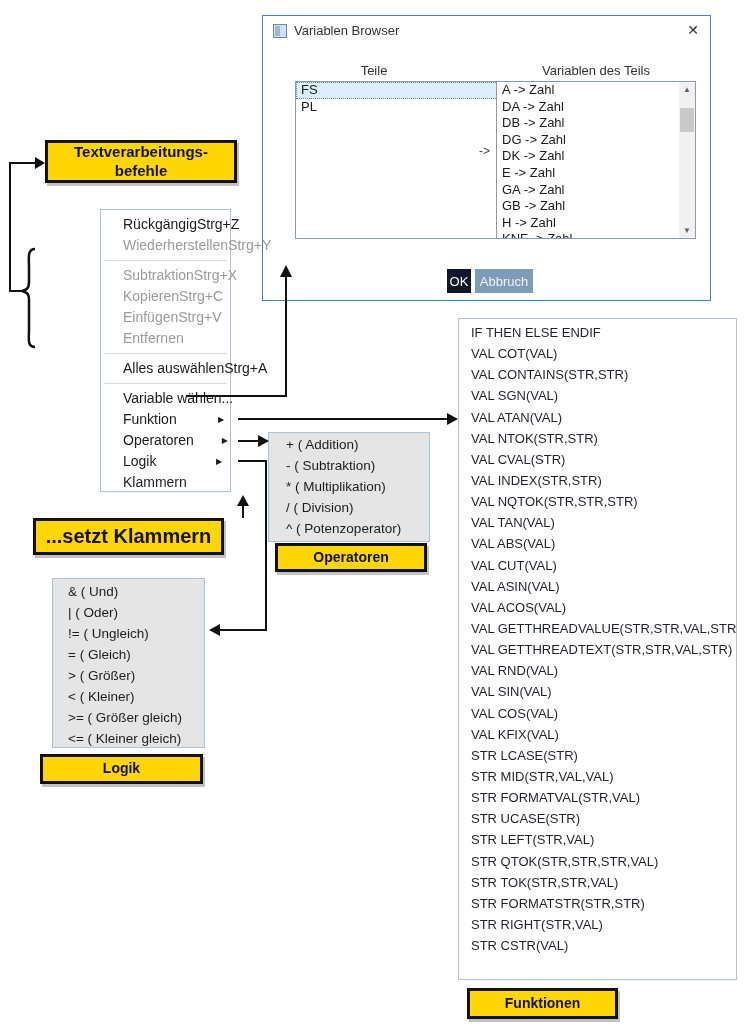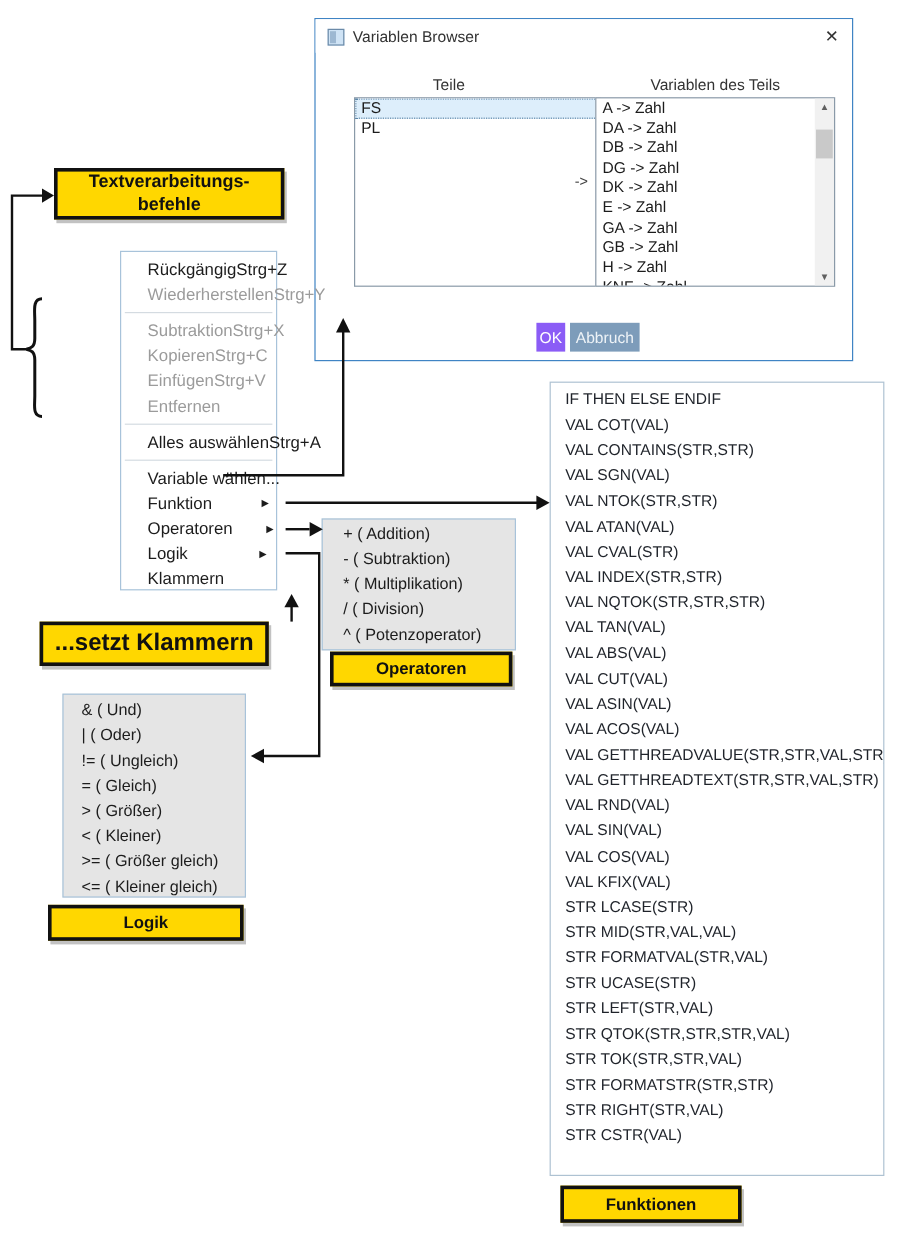--- a/index.html
+++ b/index.html
@@ -129,21 +129,21 @@
           </div>
 
       </div>
       <div class="scroll">
         <div class="sarr" style="top:0;">▲</div>
         <div class="thumb"></div>
         <div class="sarr" style="bottom:0;">▼</div>
       </div>
     </div>
 
-    <button class="btn" style="left:184px;width:24px;background:#8b5cf6;">OK</button>
+    <button class="btn" style="left:184px;width:24px;background:#0f172a;">OK</button>
     <button class="btn" style="left:212px;width:58px;background:#7d9cba;color:#eef3f7;">Abbruch</button>
   </div>
 
   <div class="menu" style="left:100px;top:209px;width:131px;height:283px;padding-top:4px;">
 
       <div class="menu-row">
         <span class="mlabel">Rückgängig</span>
         <span class="mshort">Strg+Z</span>
         <span class="marr"></span>
       </div>
@@ -294,25 +294,25 @@
 
       <div class="frow">
         <span>VAL CONTAINS(STR,STR)</span>
       </div>
 
       <div class="frow">
         <span>VAL SGN(VAL)</span>
       </div>
 
       <div class="frow">
+        <span>VAL ATAN(VAL)</span>
+      </div>
+
+      <div class="frow">
         <span>VAL NTOK(STR,STR)</span>
-      </div>
-
-      <div class="frow">
-        <span>VAL ATAN(VAL)</span>
       </div>
 
       <div class="frow">
         <span>VAL CVAL(STR)</span>
       </div>
 
       <div class="frow">
         <span>VAL INDEX(STR,STR)</span>
       </div>
 

